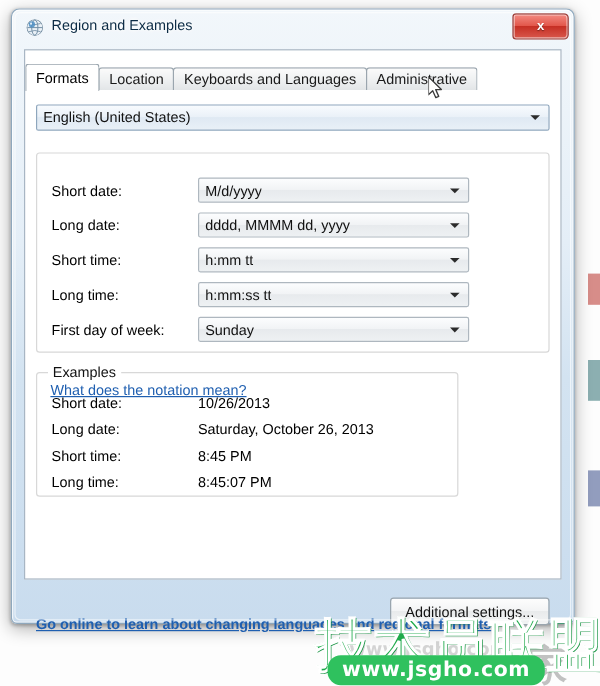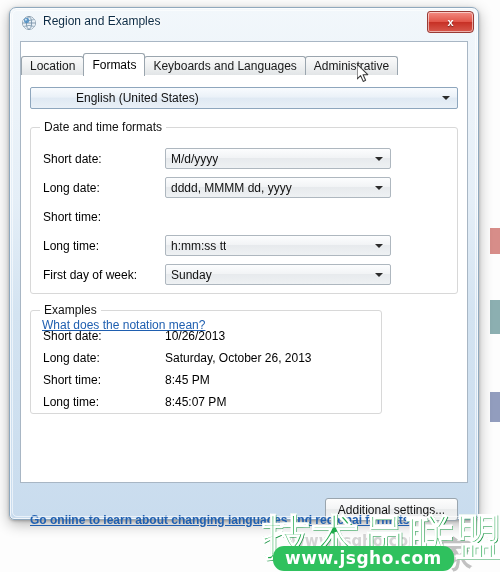--- a/index.html
+++ b/index.html
@@ -182,21 +182,20 @@
     top: 50%;
     margin-top: -2px;
     width: 0; height: 0;
     border-left: 4px solid transparent;
     border-right: 4px solid transparent;
     border-top: 4px solid #2b2b2b;
   }
   .combo.hot {
     border-color: #8ea6bd;
     background: linear-gradient(180deg,#f8fbfe 0%,#eaf1f8 46%,#dfe9f3 50%,#e9f0f7 100%);
-    padding-left: 40px;
   }
 
   #format-combo {
     width: 428px;
     height: 22px;
     margin-top: 3px;
   }
 
   
   .groupbox {
@@ -384,64 +383,67 @@
         <circle cx="4.9" cy="4.7" r=".9" fill="#ffffff" opacity=".85"></circle>
       </svg>
     </span>
     <div id="title-text">Region and Examples</div>
     <div id="close-button">
       <span>x</span>
     </div>
   </div>
 
   <div id="tabstrip">
+    <div class="tab active">
+      <span>Formats</span>
+    </div>
     <div class="tab">
       <span>Location</span>
-    </div>
-    <div class="tab active">
-      <span>Formats</span>
     </div>
     <div class="tab">
       <span>Keyboards and Languages</span>
     </div>
     <div class="tab">
       <span>Administrative</span>
     </div>
   </div>
 
   <div id="client"></div>
 
   <div id="page">
 
     <div class="combo hot" id="format-combo">
       <span class="value">English (United States)</span>
       <span class="arrow"></span>
     </div>
 
     <div class="groupbox" id="dt-group">
-      <div class="gb-title">Date and time formats</div>
 
       <div class="dt-row" style="top:20px;">
         <span class="lbl">Short date:</span>
         <span class="combo">
           <span class="value">M/d/yyyy</span>
           <span class="arrow"></span>
         </span>
       </div>
 
       <div class="dt-row" style="top:49px;">
         <span class="lbl">Long date:</span>
         <span class="combo">
           <span class="value">dddd, MMMM dd, yyyy</span>
           <span class="arrow"></span>
         </span>
       </div>
 
       <div class="dt-row" style="top:78px;">
         <span class="lbl">Short time:</span>
+        <span class="combo">
+          <span class="value">h:mm tt</span>
+          <span class="arrow"></span>
+        </span>
       </div>
 
       <div class="dt-row" style="top:107px;">
         <span class="lbl">Long time:</span>
         <span class="combo">
           <span class="value">h:mm:ss tt</span>
           <span class="arrow"></span>
         </span>
       </div>
 

